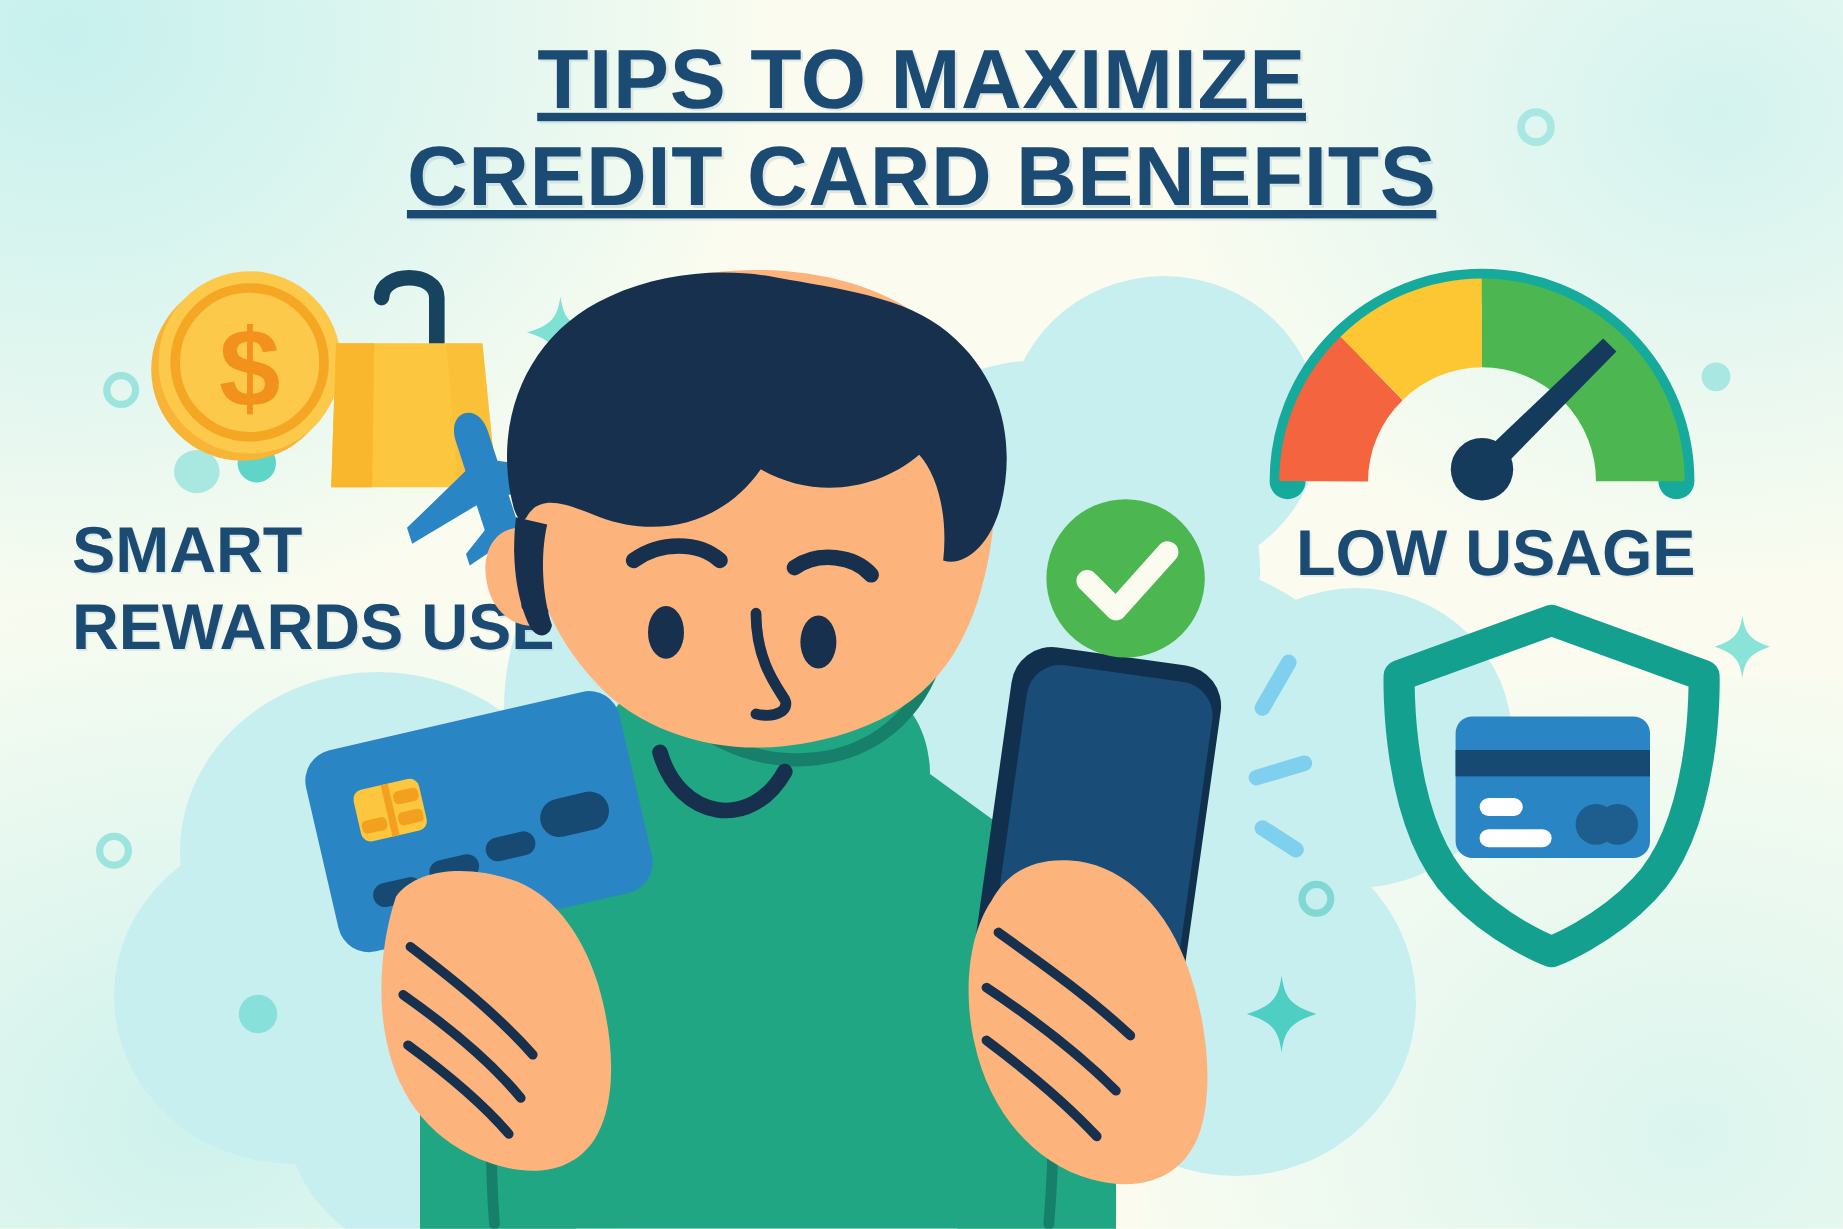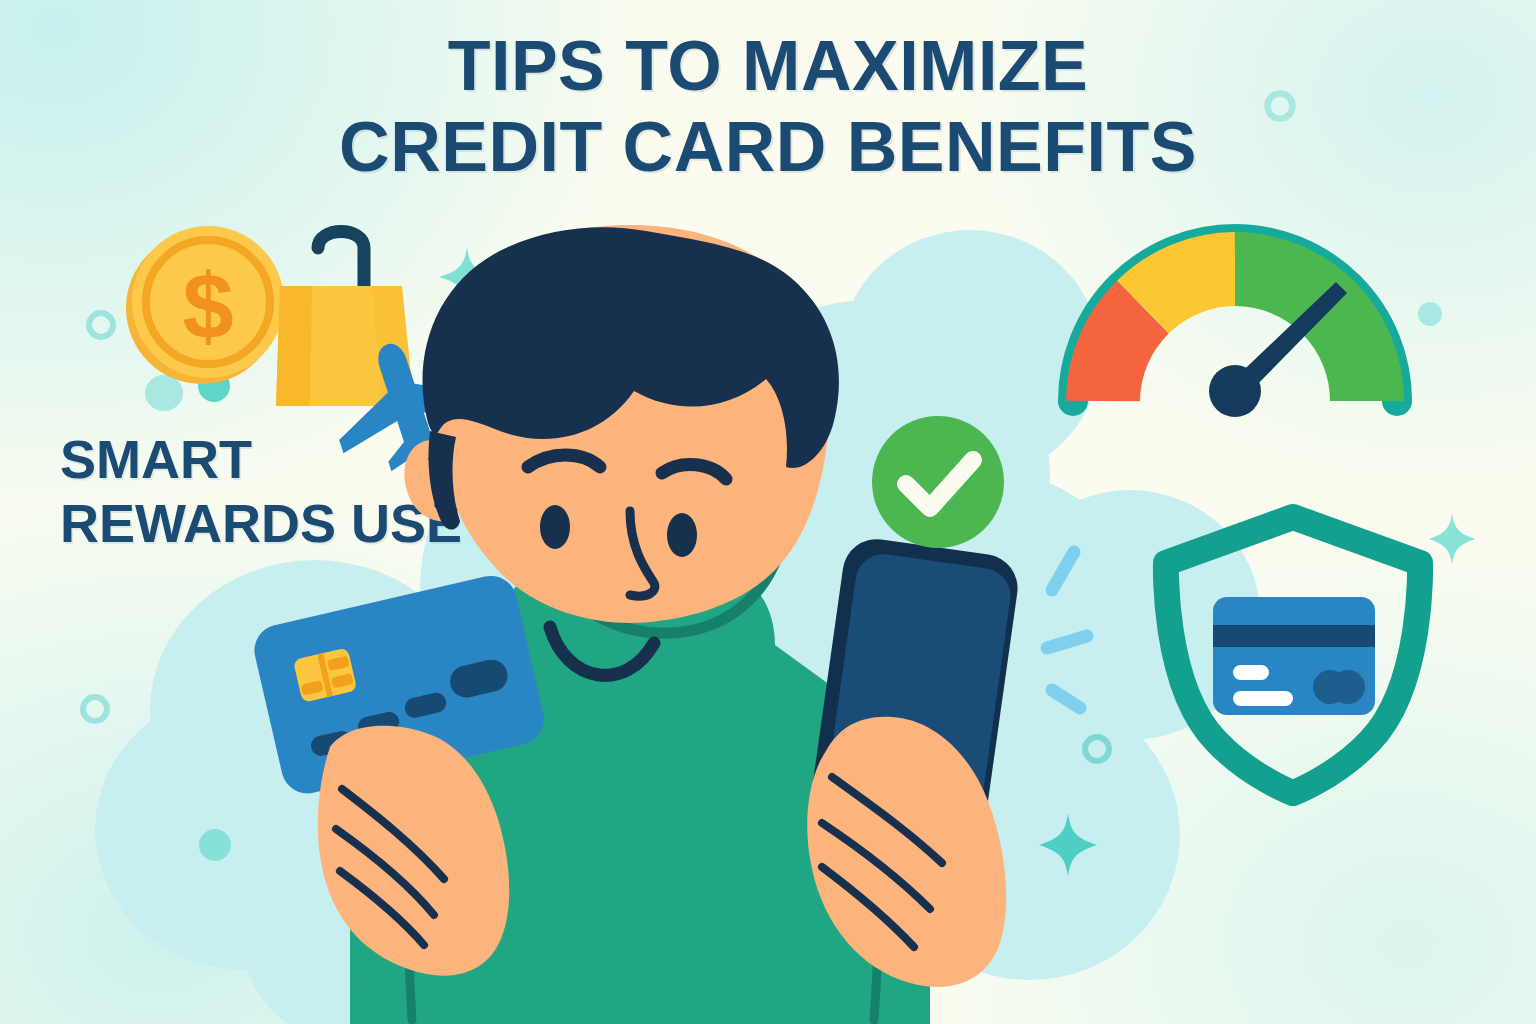--- a/index.html
+++ b/index.html
@@ -57,20 +57,21 @@
     left: 0; right: 0;
     top: 26px;
     text-align: center;
     color: #1b4a72;
     font-size: 70px;
     font-weight: bold;
     letter-spacing: 0.5px;
     line-height: 1.16;
     text-shadow: 2px 2px 0 rgba(120,150,170,0.20);
     white-space: pre-line;
+    text-decoration: underline;
   }
   
   .caption {
     position: absolute;
     color: #1b4a72;
     font-size: 54px;
     font-weight: bold;
     line-height: 1.18;
     text-align: left;
     white-space: pre-line;
@@ -216,20 +217,21 @@
 
       <path d="M180 44 A132 132 0 0 1 312 176" fill="none" stroke="#4cb751" stroke-width="74"></path>
 
       <g>
         <path d="M173 160 L281 57 L292 68 L190 172 Z" fill="#143a5c"></path>
         <circle cx="180" cy="166" r="26" fill="#143a5c"></circle>
       </g>
     </svg>
   </div>
 
+  <div class="caption" id="caption-usage">LOW USAGE</div>
 
   <div class="icon-wrap" style="left:1148px; top:505px;">
     <svg width="290" height="300" viewBox="0 0 290 300">
       <path d="M145 12 L272 58 C272 58 276 180 222 236 C188 272 145 288 145 288 C145 288 102 272 68 236 C14 180 18 58 18 58 Z" fill="none" stroke="#14a08f" stroke-width="26" stroke-linejoin="round"></path>
 
       <g>
         <rect x="65" y="92" width="162" height="118" rx="14" fill="#2a85c4"></rect>
         <rect x="65" y="120" width="162" height="22" fill="#174a73"></rect>
         <rect x="85" y="160" width="36" height="15" rx="7.5" fill="#ffffff"></rect>
         <rect x="85" y="186" width="60" height="15" rx="7.5" fill="#ffffff"></rect>

